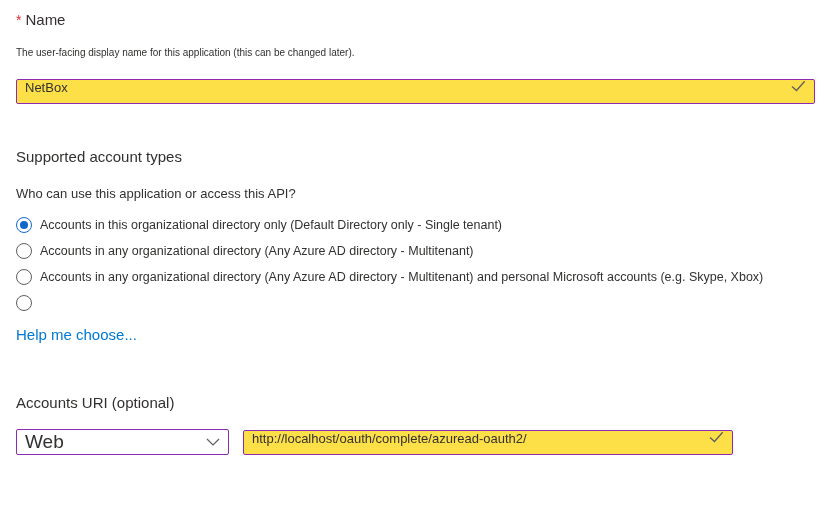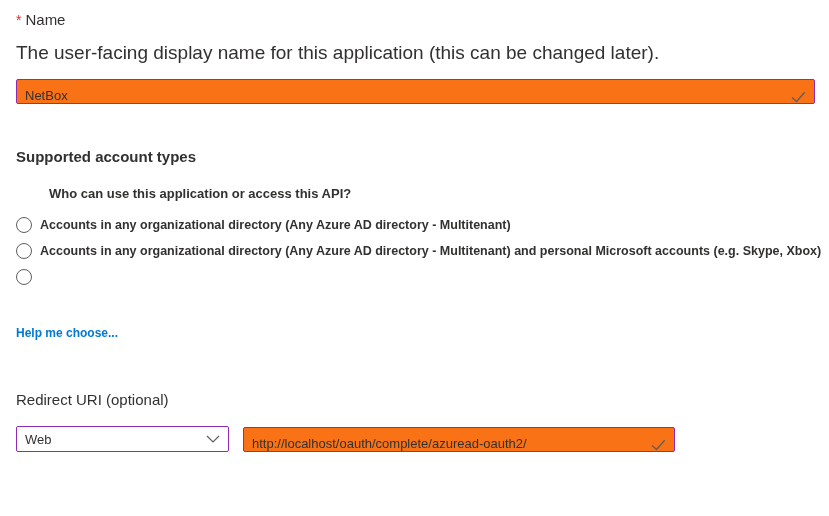--- a/index.html
+++ b/index.html
@@ -16,57 +16,57 @@
     line-height: 18px;
     color: var(--text, #323130);
   }
   .required {
     color: var(--required, #e32b2b);
     margin-right: 4px;
     font-size: 14px;
   }
   .desc {
     margin-top: 14px;
-    font-size: 19px;
+    font-size: 10px;
     line-height: 19px;
     color: var(--text, #323130);
     max-width: 806px;
   }
 
   
   .textbox {
     margin-top: 17px;
     height: 25px;
     width: 799px;
     border: 1.5px solid var(--dirty-field-border, #8f2bb3);
     border-radius: 2px;
-    background: #f97316;
+    background: #fde047;
     display: flex;
-    align-items: flex-end;
+    align-items: flex-start;
     padding: 0 8px;
   }
   .textbox input {
     flex: 1;
     border: none;
     outline: none;
     font-family: "Liberation Sans", sans-serif;
     font-size: 13px;
     color: var(--text, #323130);
     background: transparent;
     min-width: 0;
   }
   .check-icon { flex: 0 0 auto; margin-left: 8px; }
 
   .section-title {
     font-size: 15px;
     line-height: 19px;
     color: var(--text, #323130);
   }
-  .sec-accounts { margin-top: 43px; font-weight: bold; }
-  .question { margin-top: 20px; font-size: 13px; line-height: 16px; margin-left: 33px; }
+  .sec-accounts { margin-top: 43px; }
+  .question { margin-top: 20px; font-size: 13px; line-height: 16px; }
 
   .radio-group { margin-top: 10px; }
   .radio-row {
     display: flex;
     align-items: center;
     height: 26px;
     cursor: pointer;
   }
   .radio {
     flex: 0 0 auto;
@@ -89,22 +89,22 @@
   }
   .radio-label {
     font-size: 12.5px;
     line-height: 16px;
     color: var(--text, #323130);
     white-space: nowrap;
   }
 
   .help-link {
     display: inline-block;
-    margin-top: 36px;
-    font-size: 12px;
+    margin-top: 10px;
+    font-size: 15px;
     color: var(--link, #0078d4);
     text-decoration: none;
     cursor: pointer;
   }
 
   .sec-redirect { margin-top: 49px; }
   .redirect-row {
     margin-top: 17px;
     display: flex;
     align-items: center;
@@ -113,25 +113,25 @@
     width: 213px;
     height: 26px;
     border: 1.5px solid var(--dirty-field-border, #8f2bb3);
     border-radius: 2px;
     display: flex;
     align-items: center;
     padding: 0 8px;
     cursor: pointer;
     background: #fff;
   }
-  .dropdown-value { flex: 1; font-size: 13px; color: var(--text, #323130); }
+  .dropdown-value { flex: 1; font-size: 19px; color: var(--text, #323130); }
   .uri-box {
     margin-top: 0;
     margin-left: 14px;
-    width: 432px;
+    width: 490px;
     gap: 20px;
   }
 </style>
 </head>
 <body>
 
 <div class="page">
 
   <div>
     <div class="field-label">
@@ -145,37 +145,41 @@
       </svg>
     </div>
   </div>
 
   <div class="sec-accounts">
     <div class="section-title">Supported account types</div>
     <div class="question">Who can use this application or access this API?</div>
 
     <div class="radio-group">
       <div class="radio-row">
+        <span class="radio selected"></span>
+        <span class="radio-label">Accounts in this organizational directory only (Default Directory only - Single tenant)</span>
+      </div>
+      <div class="radio-row">
         <span class="radio"></span>
         <span class="radio-label">Accounts in any organizational directory (Any Azure AD directory - Multitenant)</span>
       </div>
       <div class="radio-row">
         <span class="radio"></span>
         <span class="radio-label">Accounts in any organizational directory (Any Azure AD directory - Multitenant) and personal Microsoft accounts (e.g. Skype, Xbox)</span>
       </div>
       <div class="radio-row">
         <span class="radio"></span>
       </div>
     </div>
 
     <a class="help-link">Help me choose...</a>
   </div>
 
   <div class="sec-redirect">
-    <div class="section-title">Redirect URI (optional)</div>
+    <div class="section-title">Accounts URI (optional)</div>
 
     <div class="redirect-row">
       <div class="dropdown">
         <span class="dropdown-value">Web</span>
         <svg width="14" height="8" viewBox="0 0 14 8">
           <path d="M1 1 L7 7 L13 1" fill="none" stroke="#605e5c" stroke-width="1.2"></path>
         </svg>
       </div>
       <div class="textbox uri-box">
         <input type="text" value="http://localhost/oauth/complete/azuread-oauth2/" style="">

